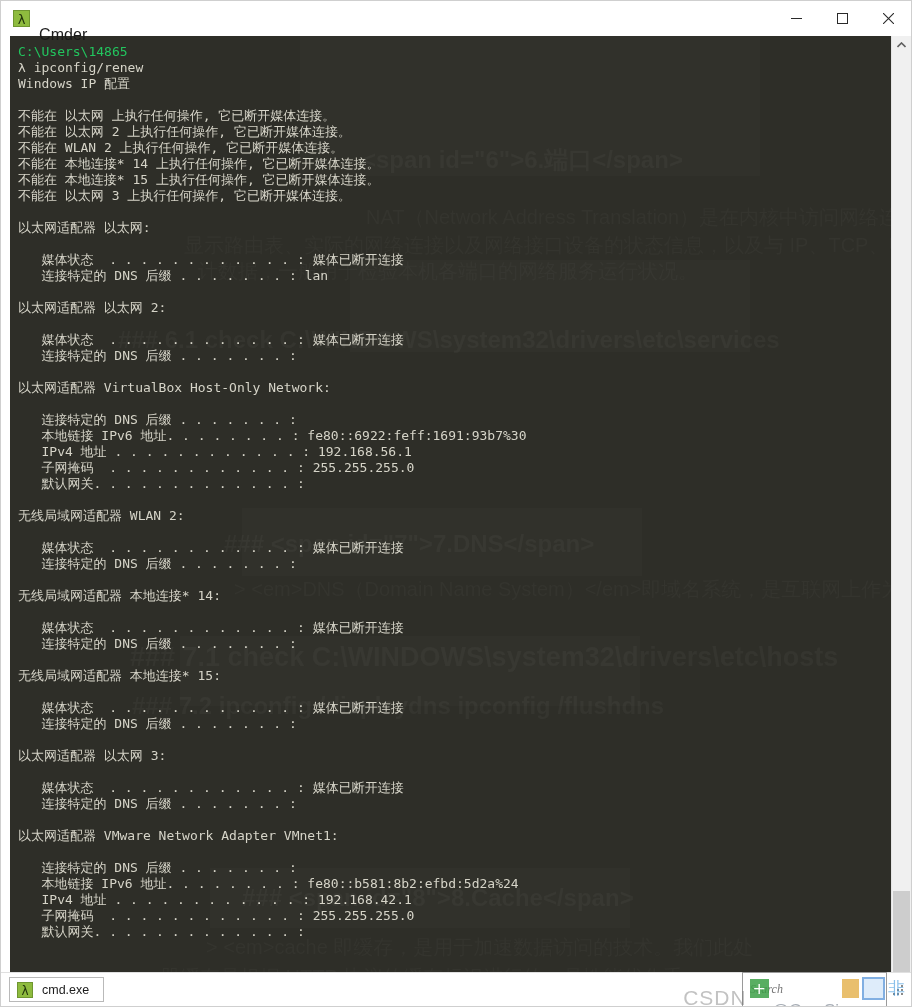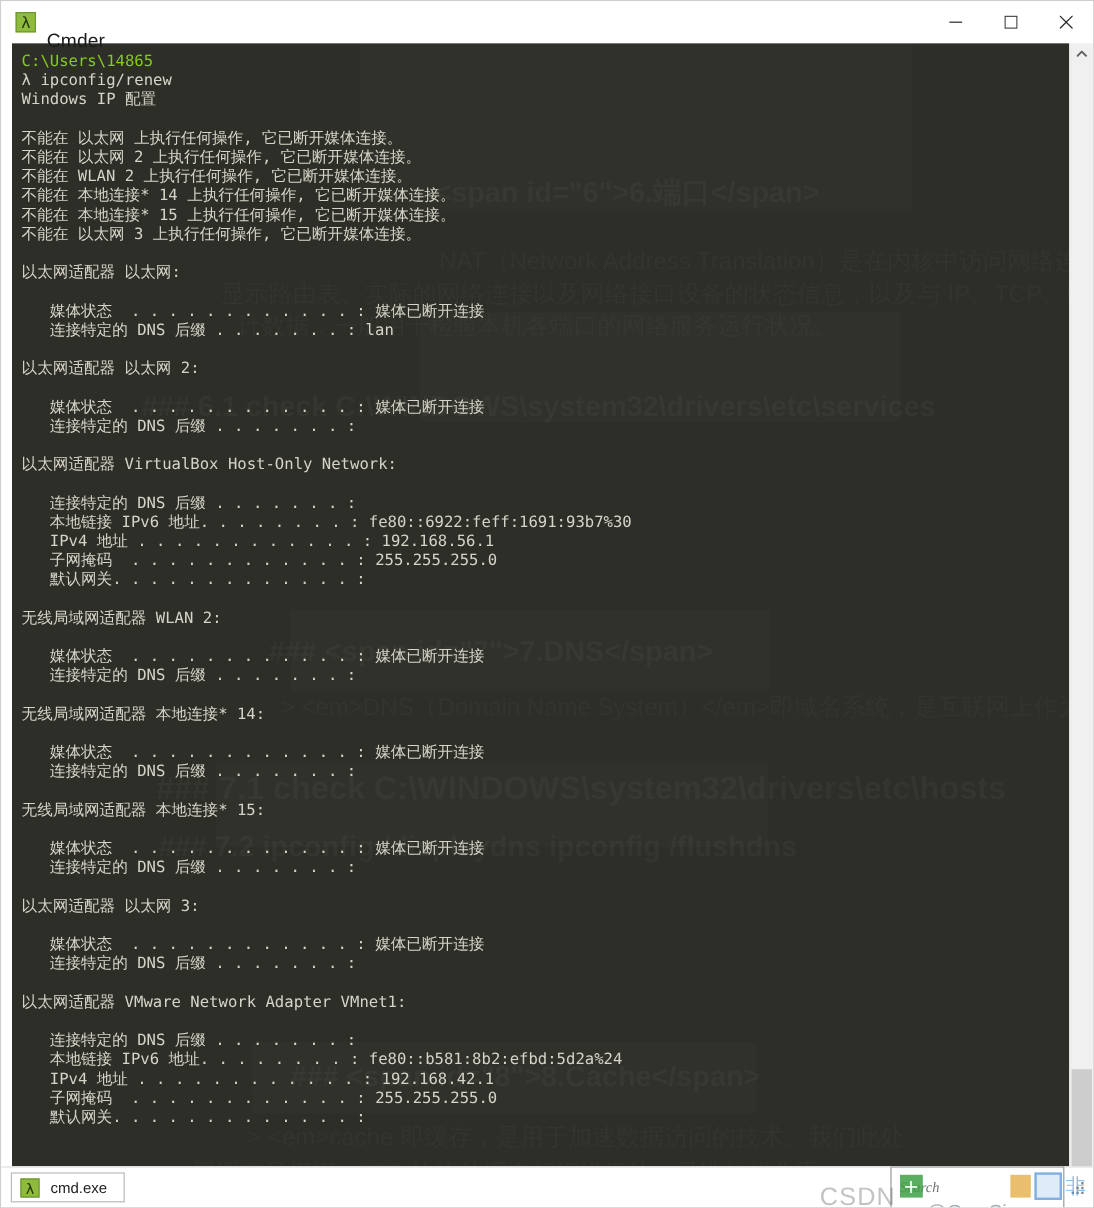--- a/index.html
+++ b/index.html
@@ -124,21 +124,21 @@
     position: relative;
     z-index: 1;
     font-family: "DejaVu Sans Mono", "Liberation Mono", monospace;
     font-size: 13.0px;
     line-height: 16.0px;
     color: #d6d4c8;
     white-space: pre;
     padding: 8px 0 0 8px;
     letter-spacing: 0px;
   }
-  .console-text .path { color: #84cc16; }
+  .console-text .path { color: #22c55e; }
   .console-text .lam  { color: #d6d4c8; }
 
   
   .vscroll {
     width: 19px;
     min-width: 19px;
     background: #f0f0f0;
     border-left: 1px solid #e4e4e4;
     position: relative;
     display: flex;

